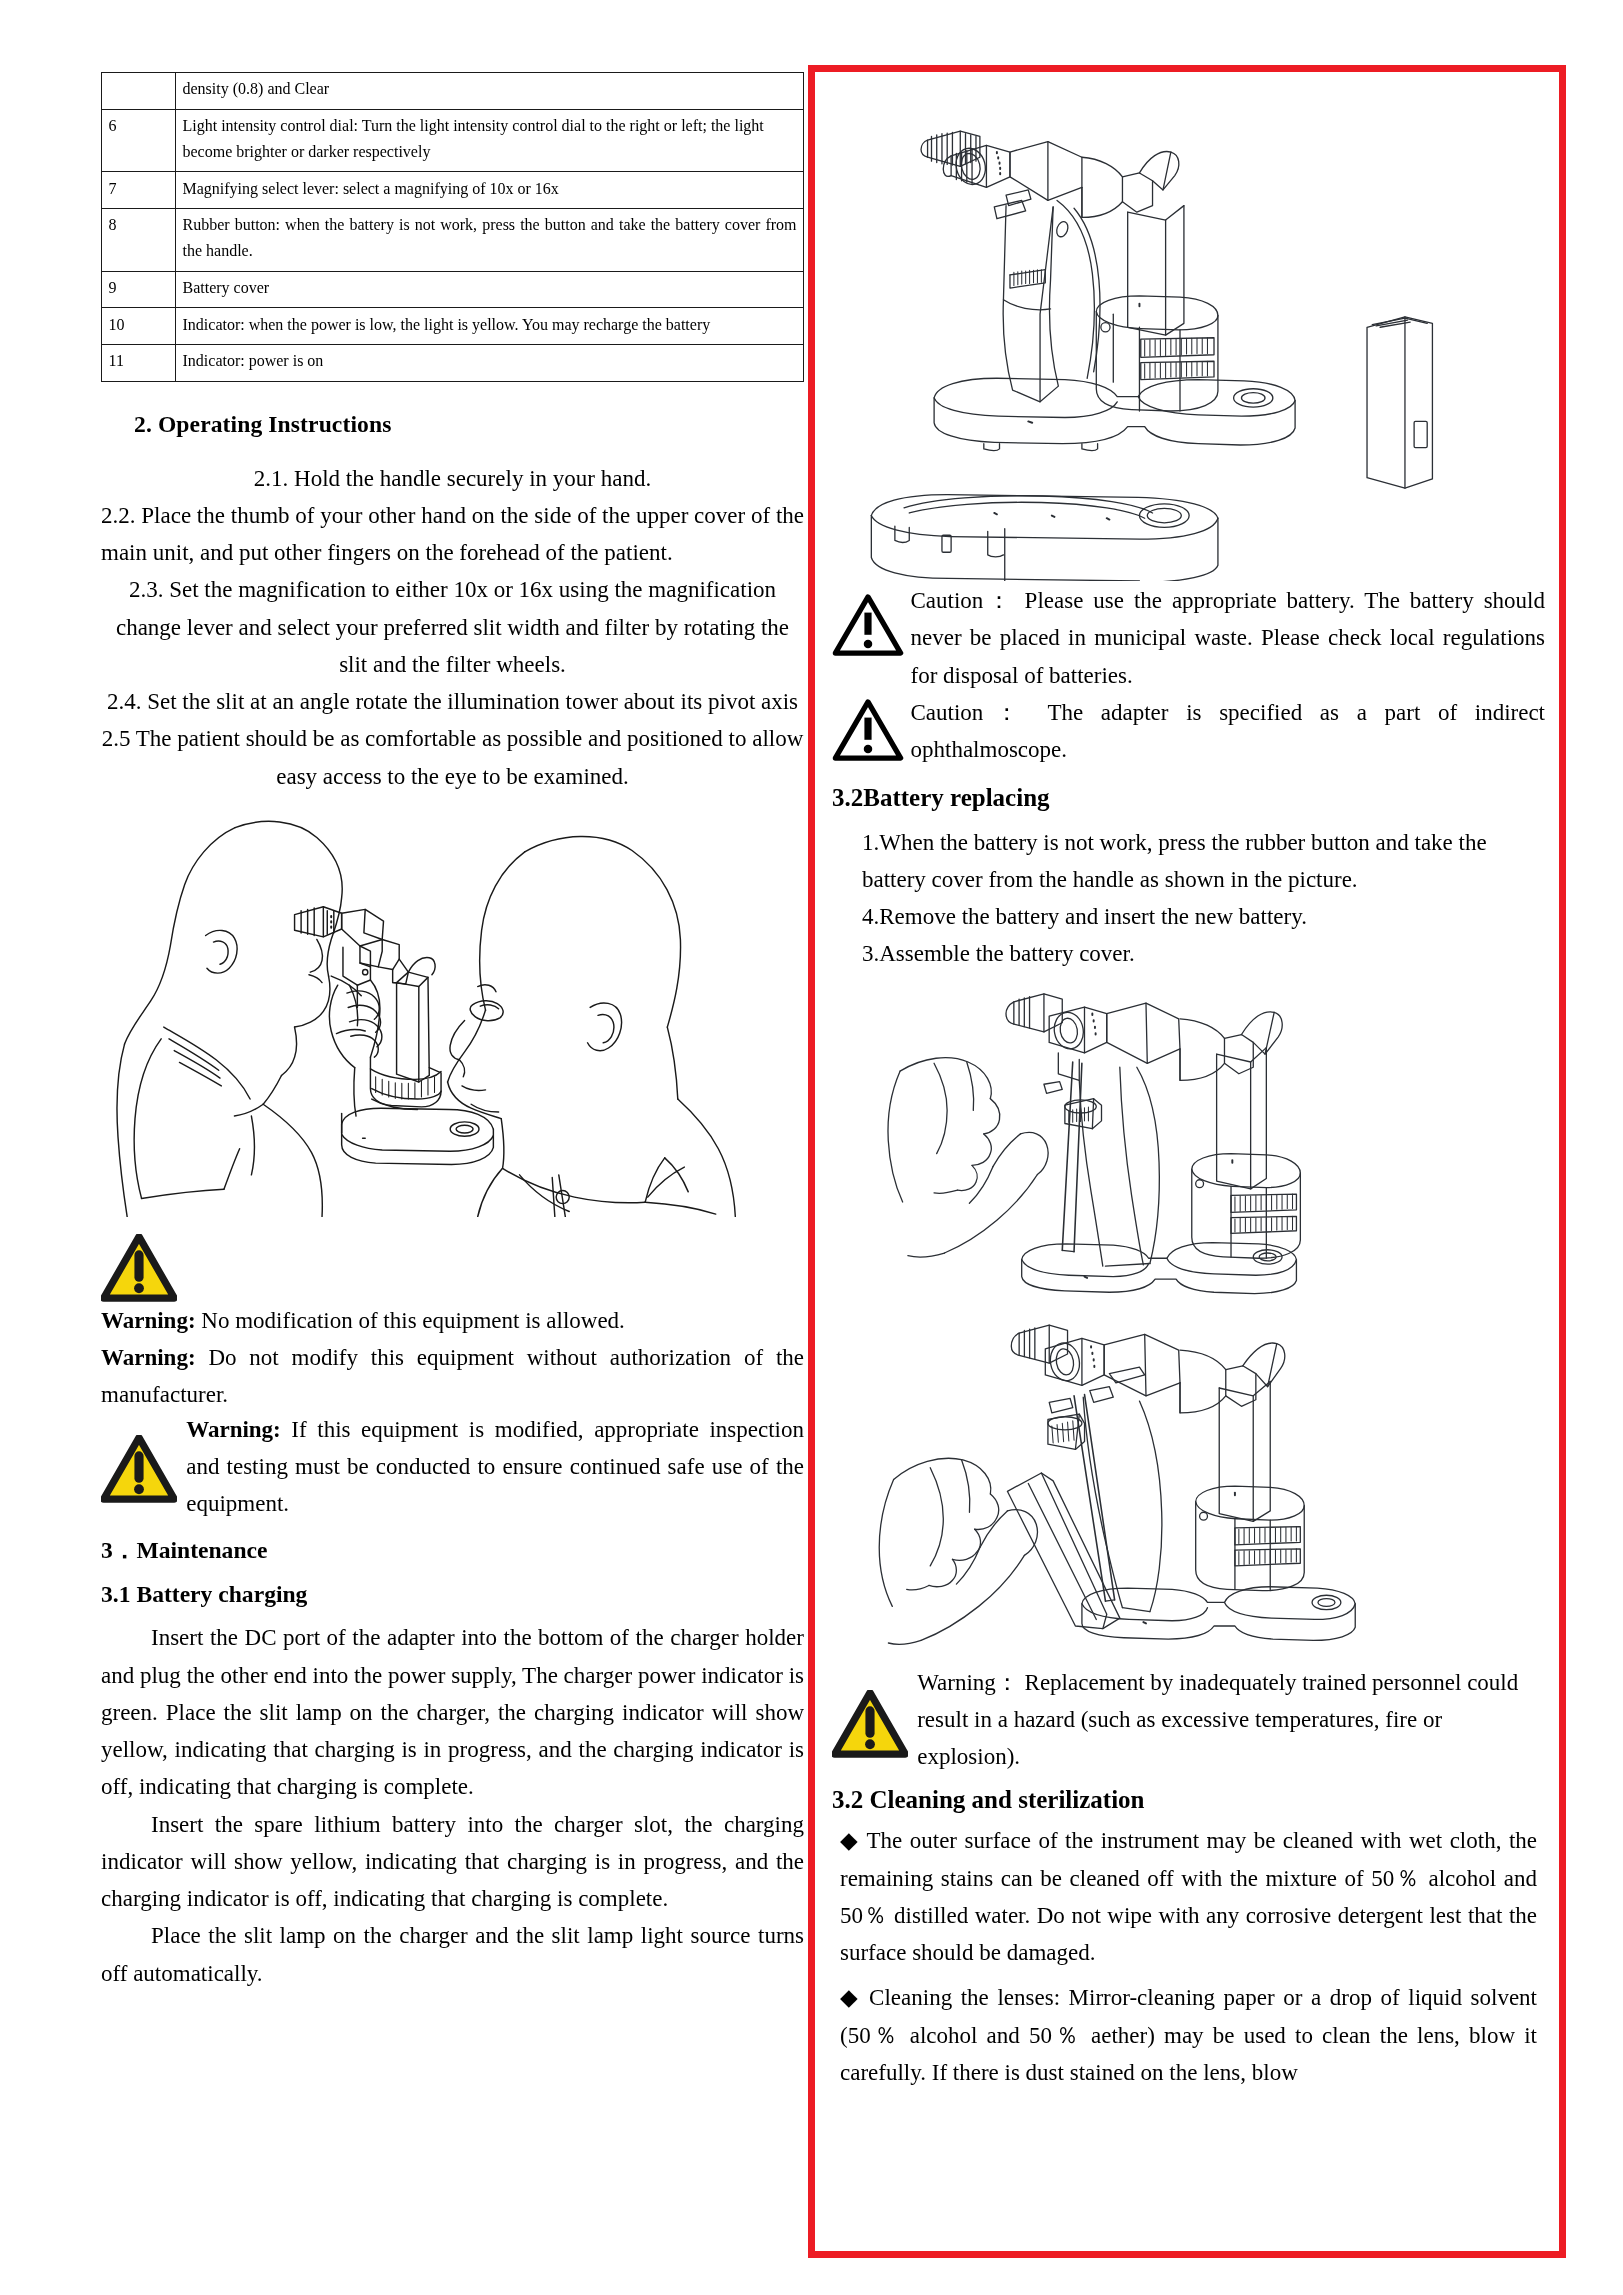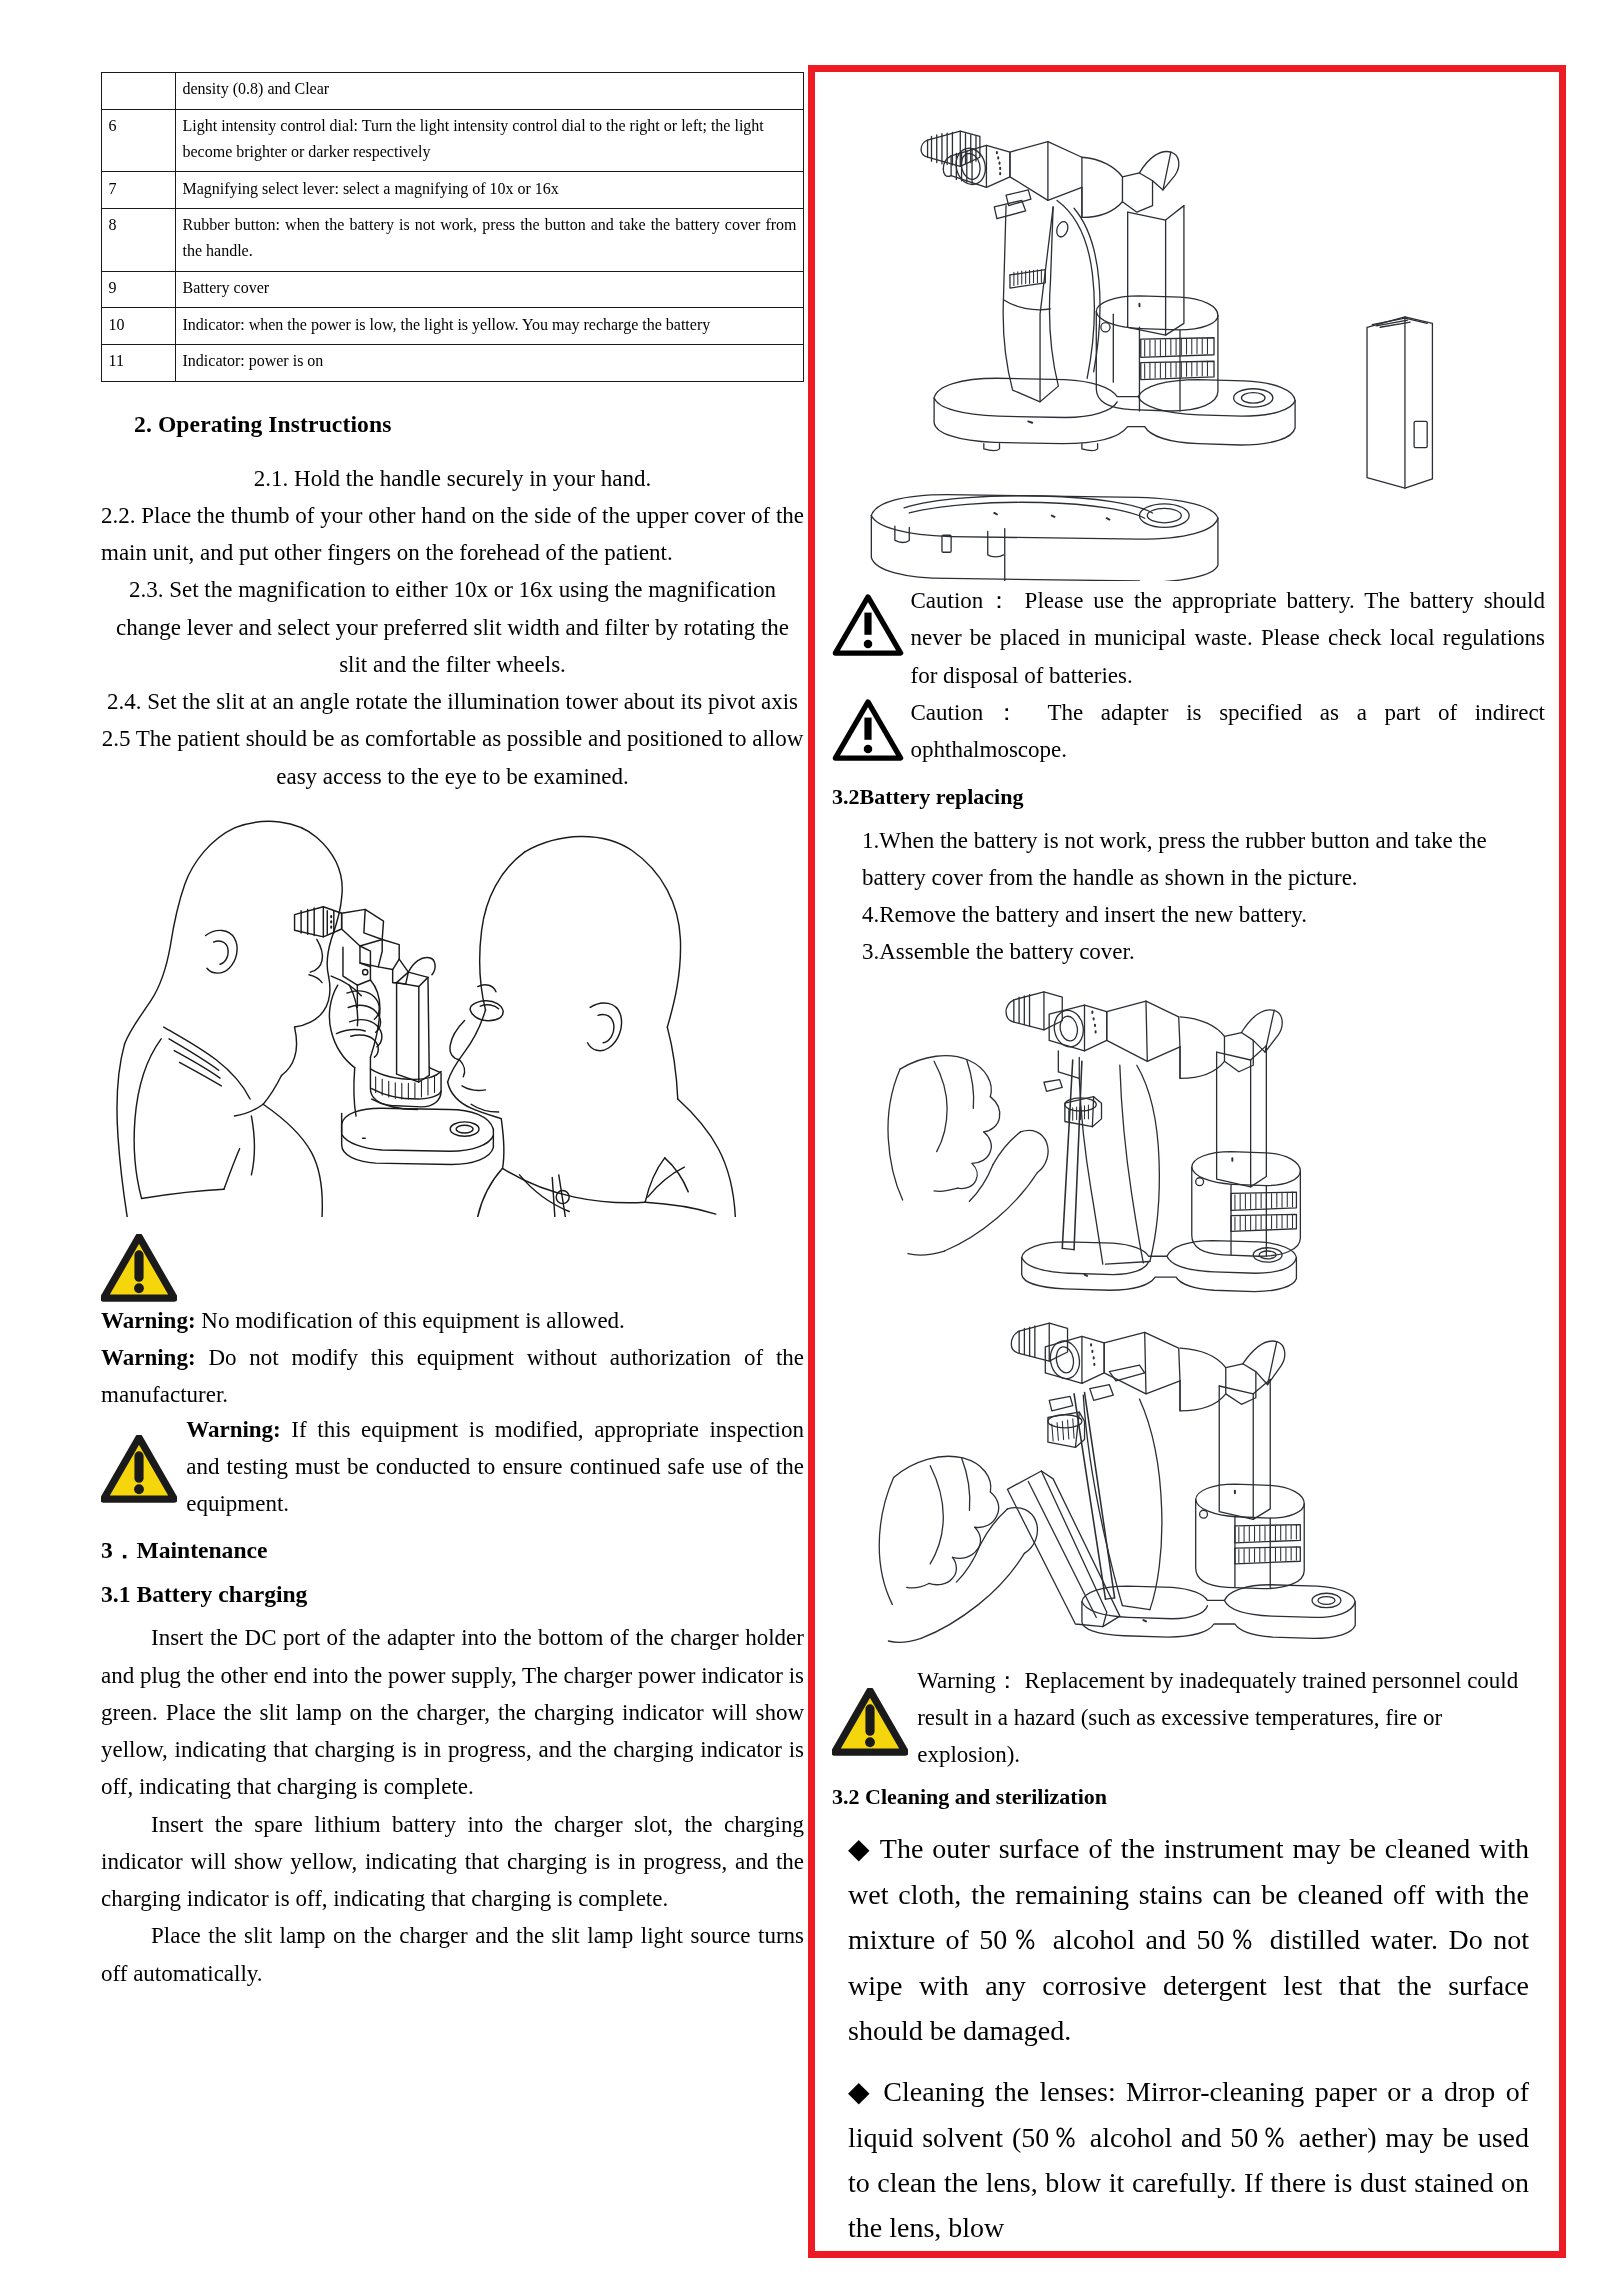--- a/index.html
+++ b/index.html
@@ -80,24 +80,24 @@
     left:808px; top:65px;
     width:758px; height:2193px;
     border:7.2px solid #ed1c24;
     box-sizing:border-box;
   }
   .col-right{
     position:absolute;
     left:832px; top:84px;
     width:713px;
   }
-  h3.rsub{font-size:22px;font-weight:bold;margin:15.7px 0 0 0;}
+  h3.rsub{font-size:25px;font-weight:bold;margin:15.7px 0 0 0;}
   .rsteps{margin-left:30px;margin-top:11.8px;}
   .rsteps p{margin:0;font-size:23px;line-height:1.62;}
-  .bullets p{margin:16px;font-size:28px;line-height:1.62;text-align:justify;text-justify:inter-word;}
+  .bullets p{margin:8px;font-size:23px;line-height:1.62;text-align:justify;text-justify:inter-word;}
 
   .caution-wrap{margin-top:1px;}
   .caution-row{display:flex;align-items:flex-start;}
   .caution-row .ctxt{flex:1 1 auto;font-size:23px;line-height:1.62;text-align:justify;text-justify:inter-word;}
 </style>
 </head>
 <body>
 
 <div class="page">
 

